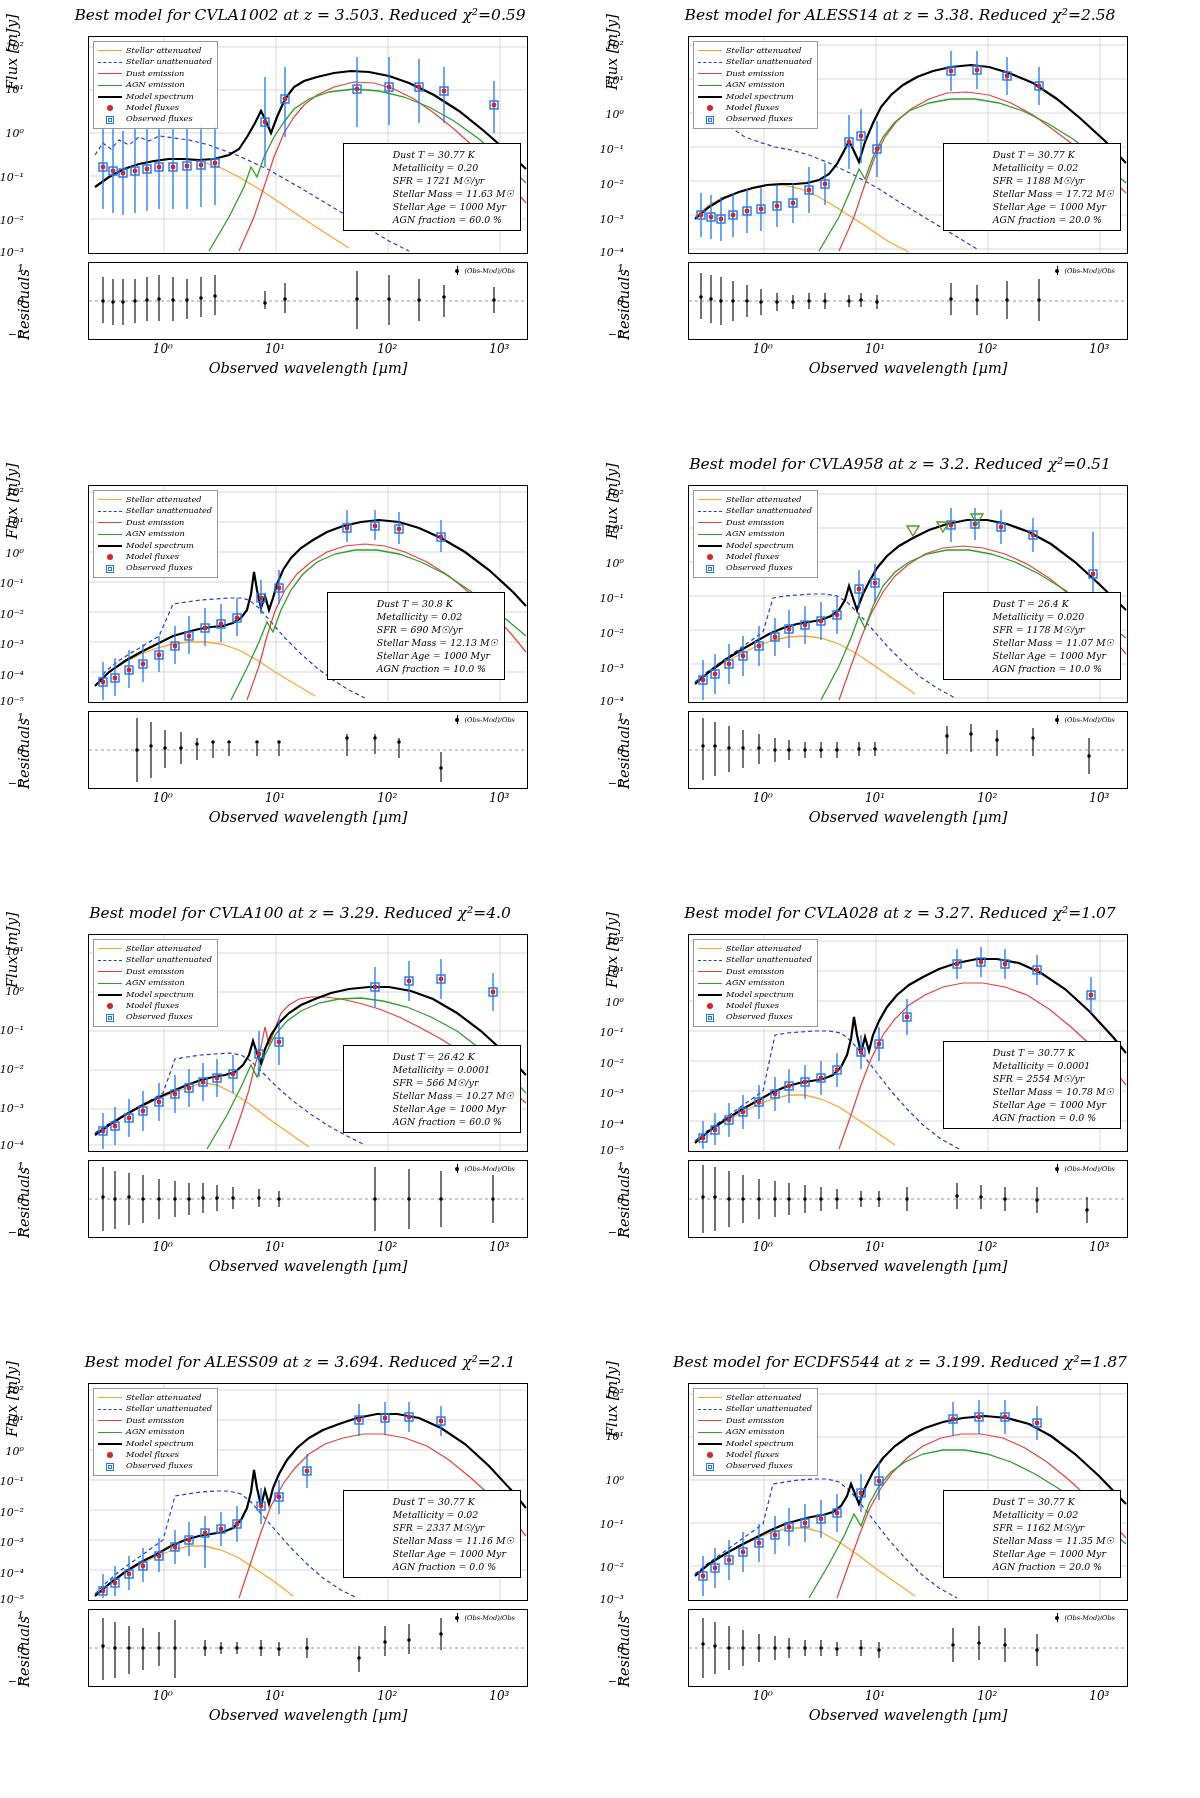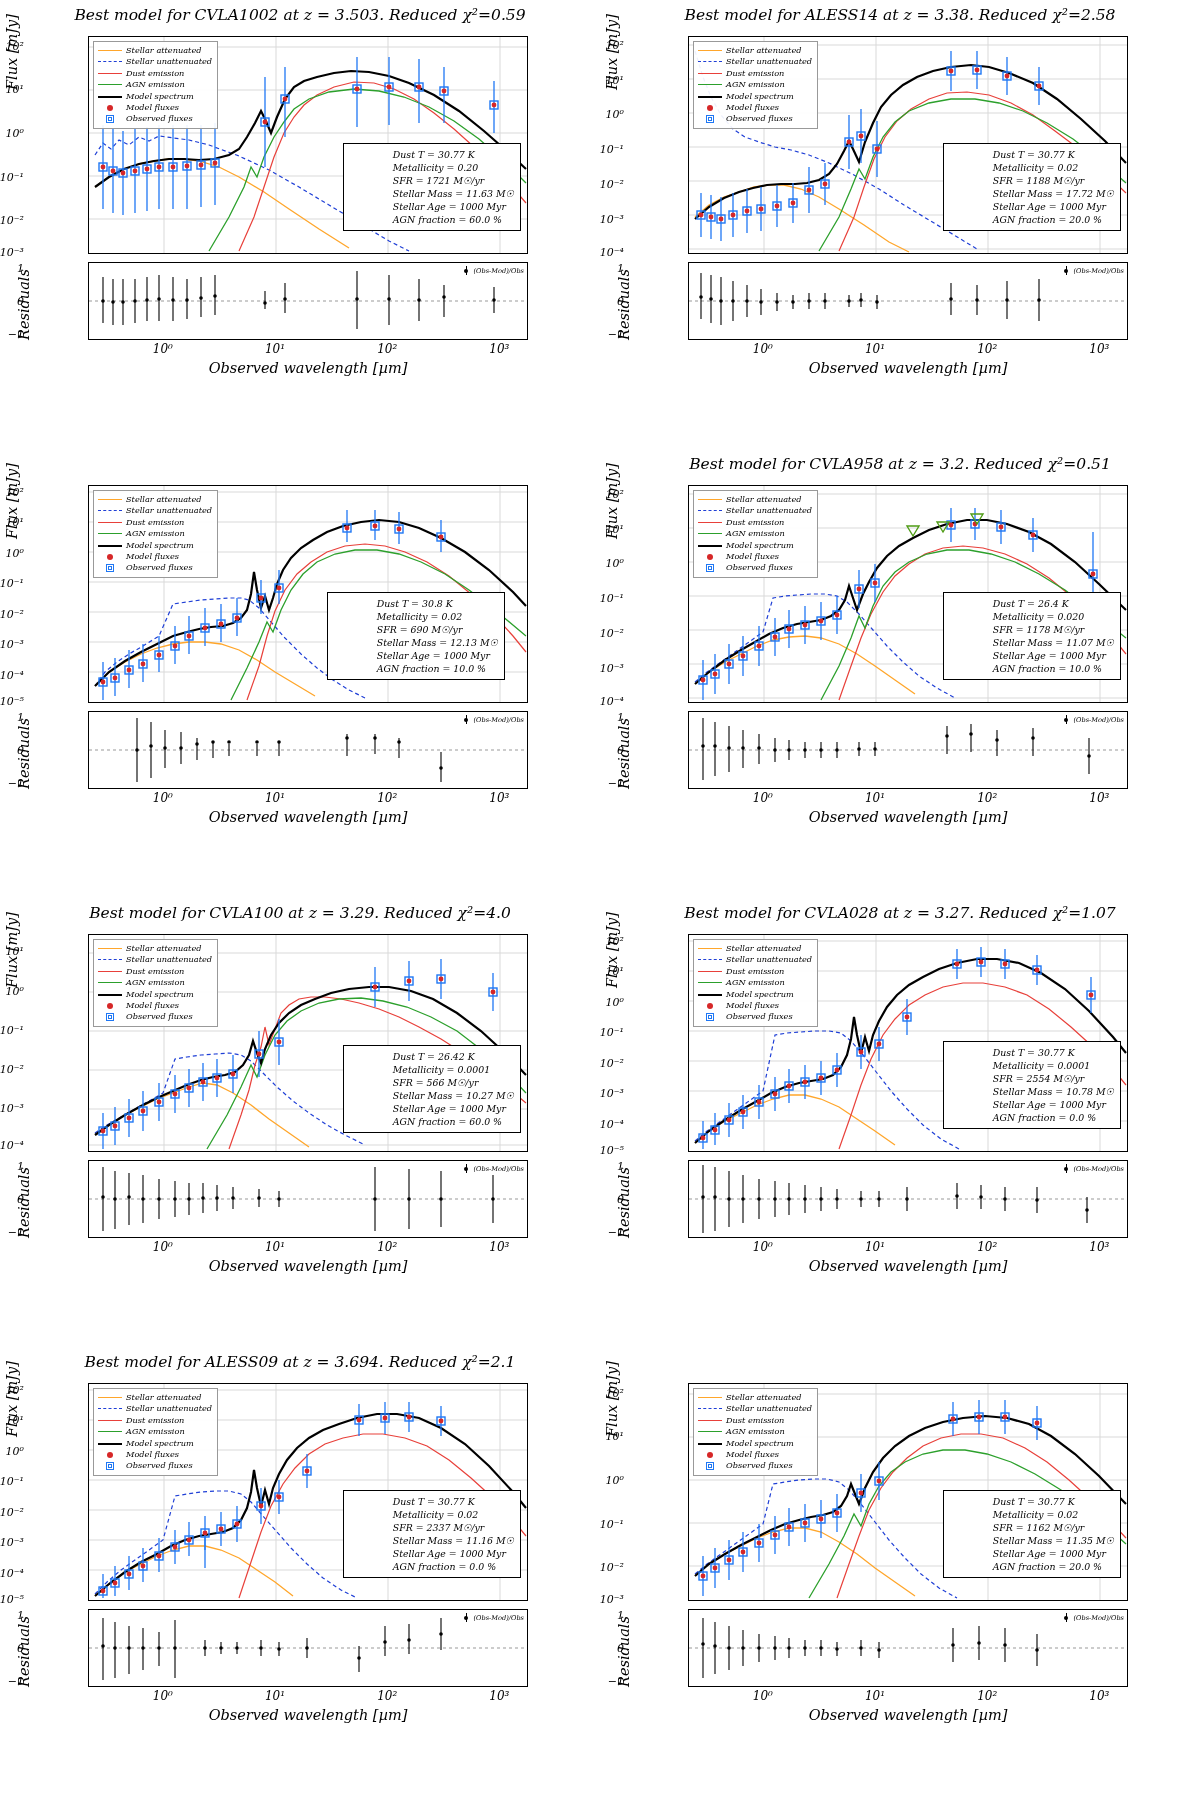--- a/index.html
+++ b/index.html
@@ -15,33 +15,33 @@
   .ylab span{position:absolute;right:0;transform:translateY(-50%);font-size:11px;white-space:nowrap;}
   .ytitle{position:absolute;left:4px;top:90px;transform:rotate(-90deg);transform-origin:left top;font-size:14.5px;white-space:nowrap;}
   .ytitle2{position:absolute;left:16px;top:340px;transform:rotate(-90deg);transform-origin:left top;font-size:14.5px;white-space:nowrap;}
   .xlab{position:absolute;left:88px;top:342px;width:440px;height:16px;}
   .xlab span{position:absolute;transform:translateX(-50%);font-size:12px;white-space:nowrap;}
   .xtitle{position:absolute;left:88px;top:360px;width:440px;text-align:center;font-size:14.5px;}
   .ylabres{position:absolute;left:2px;top:262px;height:78px;width:22px;}
   .ylabres span{position:absolute;right:0;transform:translateY(-50%);font-size:11px;}
   
   .legend{position:absolute;left:4px;top:4px;border:0.8px solid #999;background:rgba(255,255,255,0.92);padding:3px 5px 3px 4px;font-size:8.2px;line-height:11.4px;font-family:"DejaVu Serif",serif;}
-  .lgrow{display:flex;align-items:flex-start;height:11.4px;white-space:nowrap;}
+  .lgrow{display:flex;align-items:flex-end;height:11.4px;white-space:nowrap;}
   .lgsym{width:24px;height:11px;position:relative;margin-right:4px;flex:0 0 24px;}
   .lgline{position:absolute;top:5px;left:0;width:24px;height:0;border-top-width:1.3px;border-top-style:solid;}
   .lgline.thick{border-top-width:2.4px;}
   .lgline.dash{border-top-style:dashed;}
   .lgdot{position:absolute;top:3px;left:9px;width:6px;height:6px;border-radius:50%;background:#d62728;}
   .lgsq{position:absolute;top:2px;left:8px;width:8px;height:8px;border:1.4px solid #1f77f4;box-sizing:border-box;}
   .lgsq:after{content:"";position:absolute;left:1px;top:1px;width:4px;height:4px;border:1px solid #1f77f4;box-sizing:border-box;}
   
   .params{position:absolute;border:0.9px solid #000;background:#fff;padding:4px 6px;font-size:9.4px;line-height:13px;font-family:"DejaVu Serif",serif;white-space:nowrap;}
   .params div{white-space:nowrap;margin-left:43px;}
   
-  .resann{position:absolute;right:3px;top:3px;font-size:6.6px;display:flex;align-items:center;}
+  .resann{position:absolute;right:12px;top:3px;font-size:6.6px;display:flex;align-items:center;}
   .resann .marker{display:inline-block;width:9px;height:9px;position:relative;margin-right:2px;}
   .resann .marker:before{content:"";position:absolute;left:4px;top:0;width:1px;height:9px;background:#000;}
   .resann .marker:after{content:"";position:absolute;left:2px;top:3px;width:4px;height:4px;border-radius:50%;background:#000;}
   svg{display:block;}
 </style>
 </head>
 <body>
 
 <div class="grid">
 
@@ -1469,20 +1469,21 @@
     <div class="xlab">
       <span style="left:17%">10⁰</span>
       <span style="left:42.5%">10¹</span>
       <span style="left:68%">10²</span>
       <span style="left:93.5%">10³</span>
     </div>
     <div class="xtitle">Observed wavelength [µm]</div>
   </div>
 
   <div class="panel">
+    <div class="ptitle">Best model for ECDFS544 at z = 3.199. Reduced χ²=1.87</div>
     <div class="ytitle">Flux [mJy]</div>
     <div class="ytitle2">Residuals</div>
     <div class="ylab">
       <span style="top:4.5%">10²</span>
       <span style="top:24.5%">10¹</span>
       <span style="top:44.5%">10⁰</span>
       <span style="top:64.5%">10⁻¹</span>
       <span style="top:84.5%">10⁻²</span>
       <span style="top:99%">10⁻³</span>
     </div>

